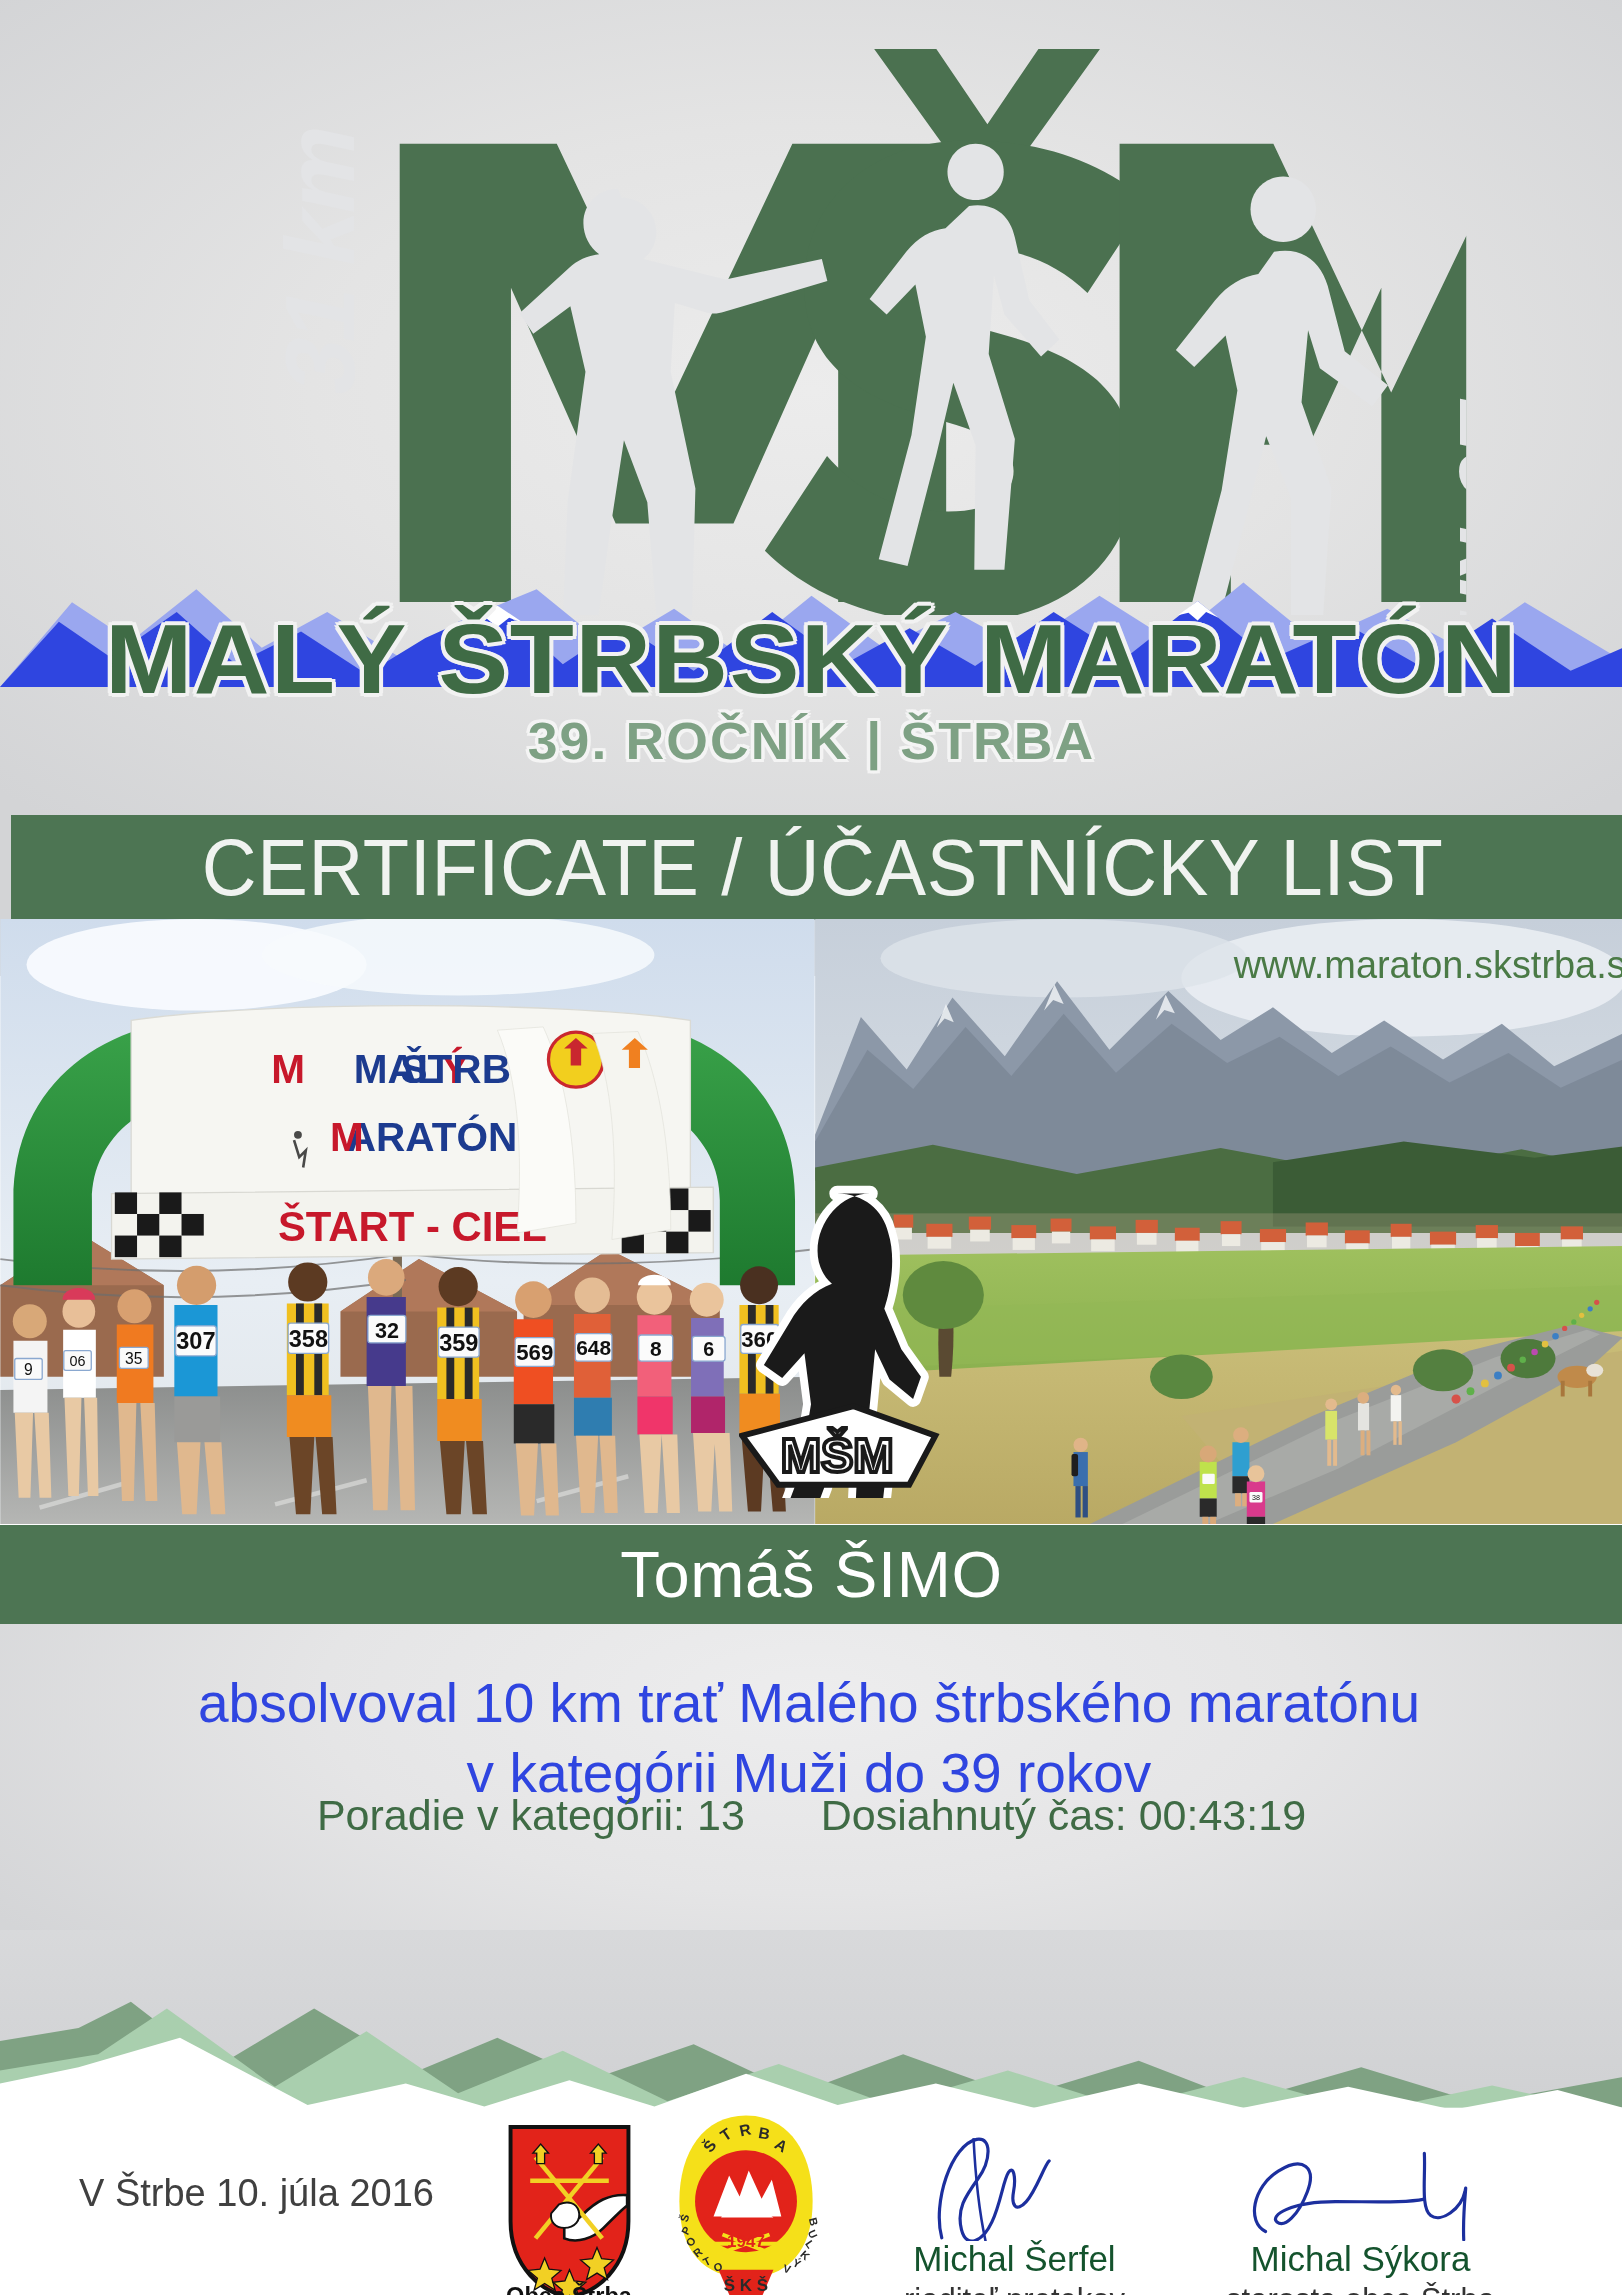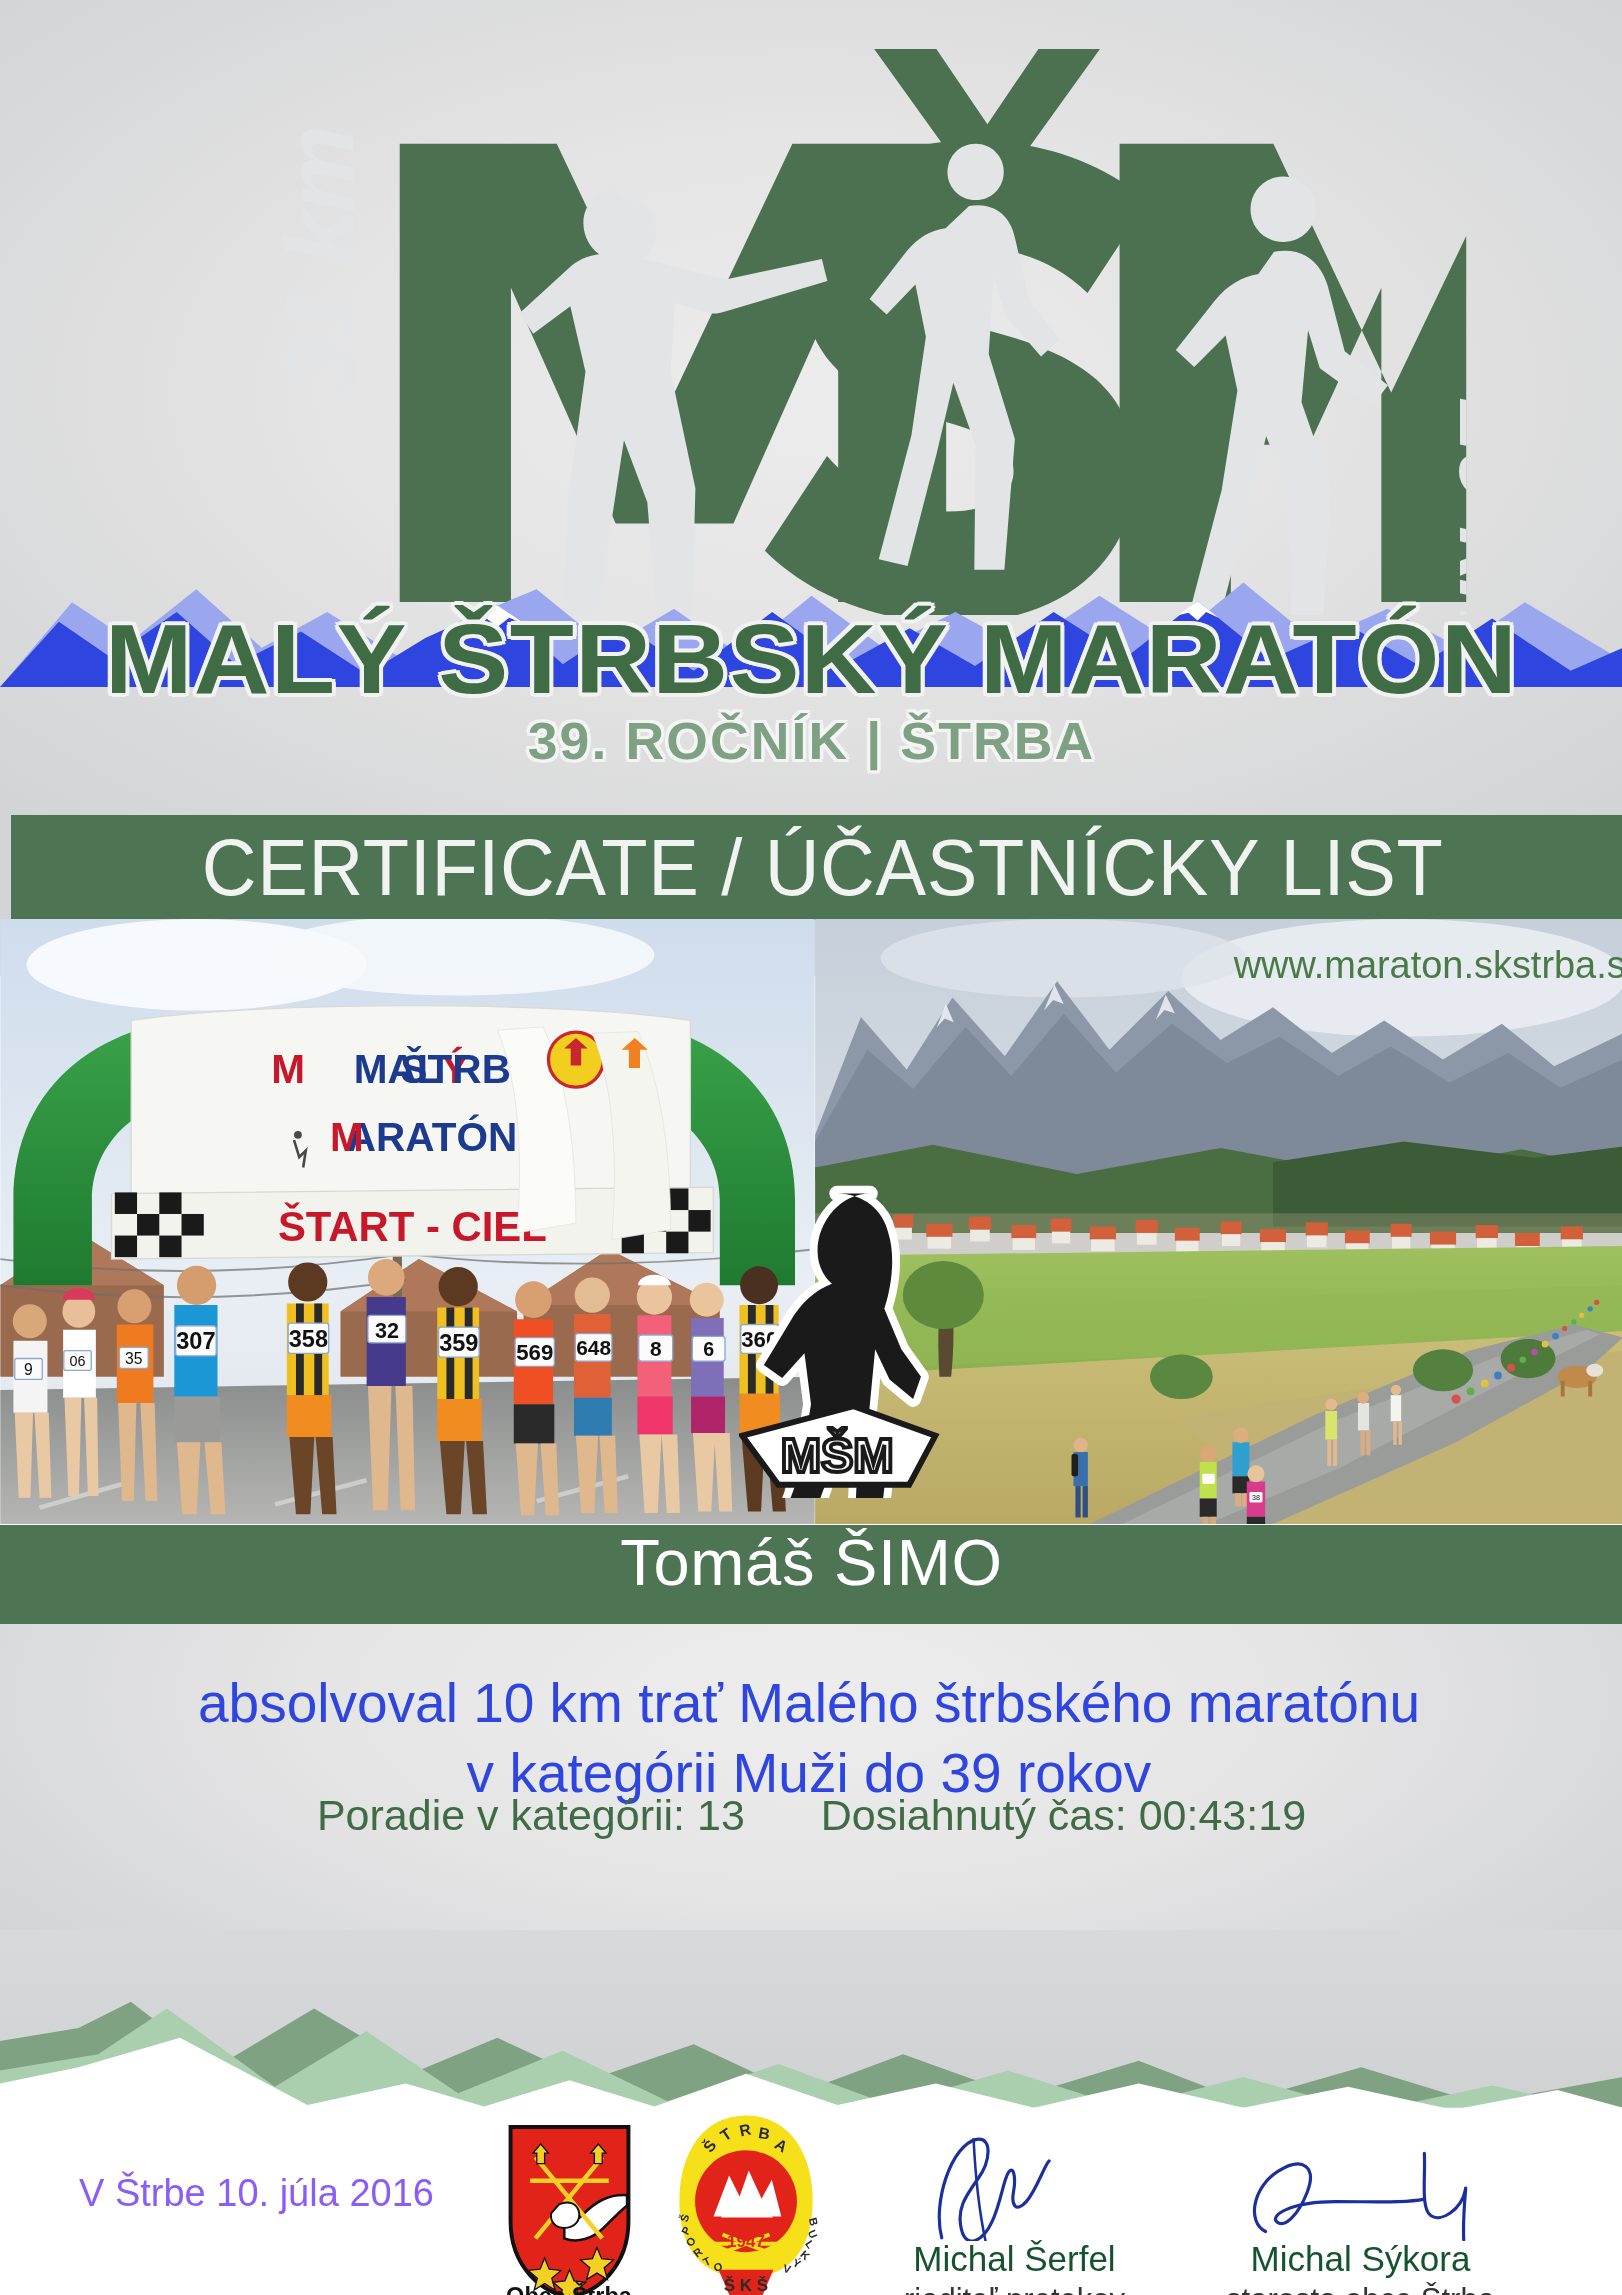--- a/index.html
+++ b/index.html
@@ -89,21 +89,21 @@
     overflow:hidden;
   }
   .photo-half { position:absolute; top:0; height:605px; overflow:hidden; }
   #photo-left  { left:0;     width:815px; }
   #photo-right { left:815px; width:808px; }
 
   
   #name-banner {
     position:absolute; left:0; top:1525px; width:1623px; height:99px;
     background:#4d7553;
-    display:flex; justify-content:center;
+    display:flex; align-items:center; justify-content:center;
   }
   #runner-name {
     color:#ffffff; font-size:65px; letter-spacing:0.7px;
     font-family:"Liberation Sans", sans-serif;
   }
 
   
   #details {
     position:absolute; left:0; top:1624px; width:1623px; height:366px;
     background: radial-gradient(ellipse 982px 393px at 50% 20%, #ededee 0%, #e5e5e6 50%, #d4d5d7 100%);
@@ -121,21 +121,21 @@
   
   #mtn-deco { position:absolute; left:0; top:1930px; width:1623px; height:196px; }
 
   
   #footer {
     position:absolute; left:0; top:2061px; width:1623px; height:234px;
     background:transparent;
   }
   #date-text {
     position:absolute; left:79px; top:111px;
-    font-size:38px; color:#8b5cf6;
+    font-size:38px; color:#404040;
   }
 
   .crest { position:absolute; }
   #crest-obec  { left:504px;  top:62px;  width:131px; height:177px; }
   #crest-label {
     position:absolute; left:484px; top:222px; width:170px; text-align:center;
     font-size:23.6px; font-weight:bold; color:#111;
   }
   #crest-sks   { left:674px; top:52px; width:144px; height:196px; }
 

